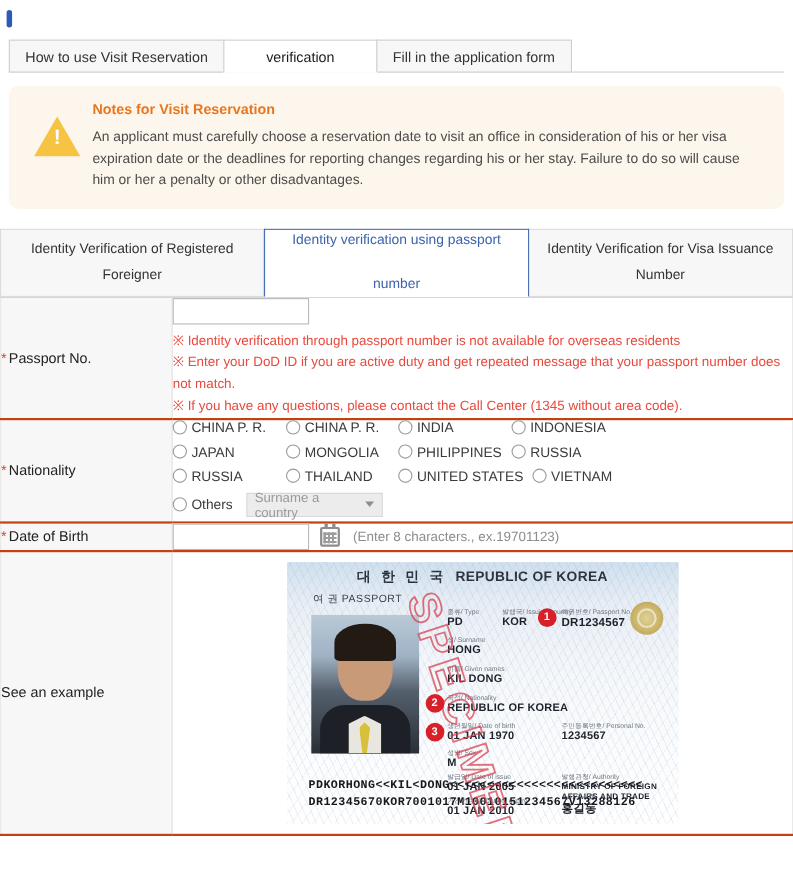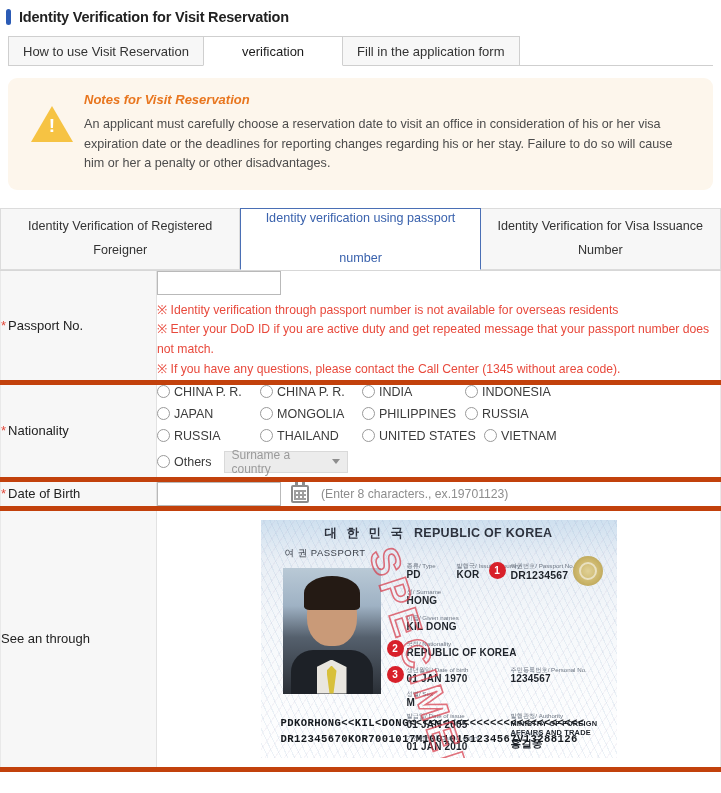--- a/index.html
+++ b/index.html
@@ -107,21 +107,20 @@
     font-weight: bold;
     color: #ffffff;
     line-height: 1;
   }
   .notice-body { flex: 1 1 auto; padding-left: 2px; }
   .notice-title {
     color: #e8761f;
     font-size: 13px;
     font-weight: bold;
     margin-bottom: 8px;
-    font-style: italic;
   }
   .notice-text {
     color: #4c4c4c;
     font-size: 12.6px;
     line-height: 1.55;
   }
 
   
   .sub-tabs {
     display: flex;
@@ -157,21 +156,21 @@
   }
 
   
   table.form-table {
     width: 721px;
     border-collapse: collapse;
     table-layout: fixed;
     margin-top: 0;
   }
   table.form-table td {
-    border-bottom: 5px solid #c2410c;
+    border-bottom: 2px solid #c2410c;
     vertical-align: middle;
     padding: 0;
   }
   td.label-cell {
     width: 156px;
     background: #f7f7f7;
     border-right: 1px solid #e2e2e2;
     border-left: 1px solid #e9e9e9;
     font-size: 13px;
     color: #222;
@@ -415,21 +414,20 @@
     font-weight: bold;
   }
 </style>
 </head>
 <body>
 
 <div id="page">
 
   <div class="page-title-row">
     <span class="title-bar-mark"></span>
-    <span class="page-title-text">Identity Verification for Visit Reservation</span>
   </div>
 
   <div class="main-tabs">
     <div class="main-tab">How to use Visit Reservation</div>
     <div class="main-tab active">verification</div>
     <div class="main-tab">Fill in the application form</div>
   </div>
 
   <div class="notice-box">
     <div class="notice-icon">
@@ -560,21 +558,21 @@
           <div class="dob-row">
             <input class="text-input" type="text" value="" style="">
             <span class="cal-icon"></span>
             <span class="hint">(Enter 8 characters., ex.19701123)</span>
           </div>
         </td>
       </tr>
 
       <tr>
         <td class="label-cell">
-          <span>See an through</span>
+          <span>See an example</span>
         </td>
         <td class="value-cell example-cell">
 
           <div class="passport">
             <div class="pp-guilloche"></div>
 
             <div class="pp-head">
               <span class="kr">대 한 민 국</span><span>REPUBLIC OF KOREA</span>
             </div>
 

